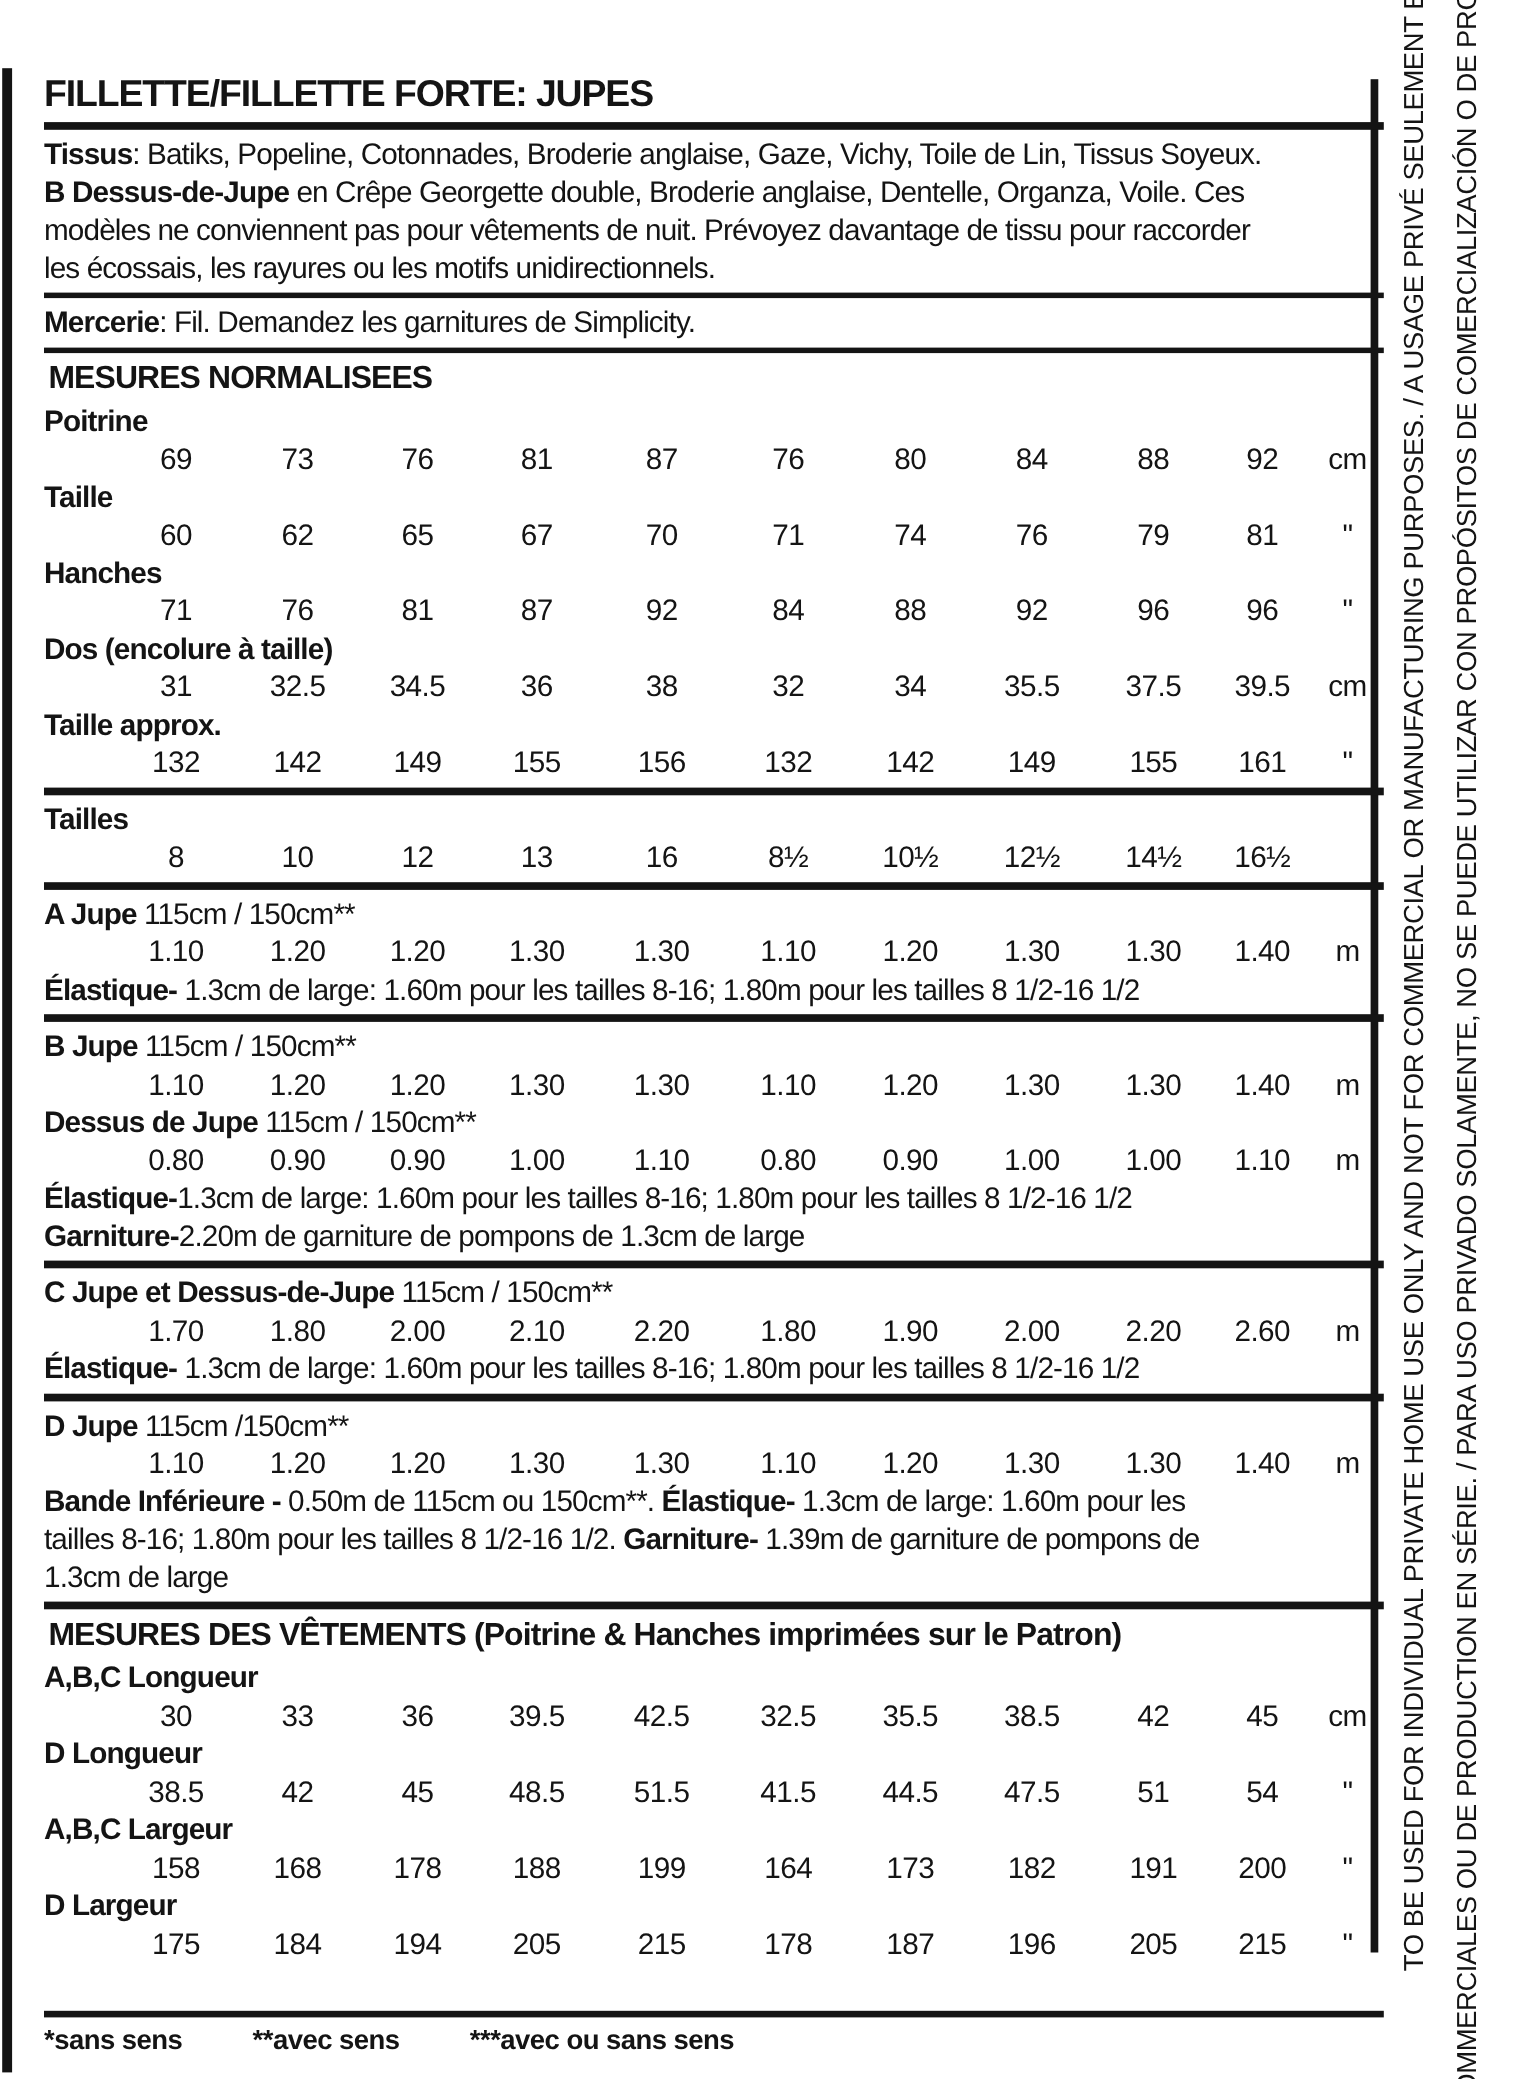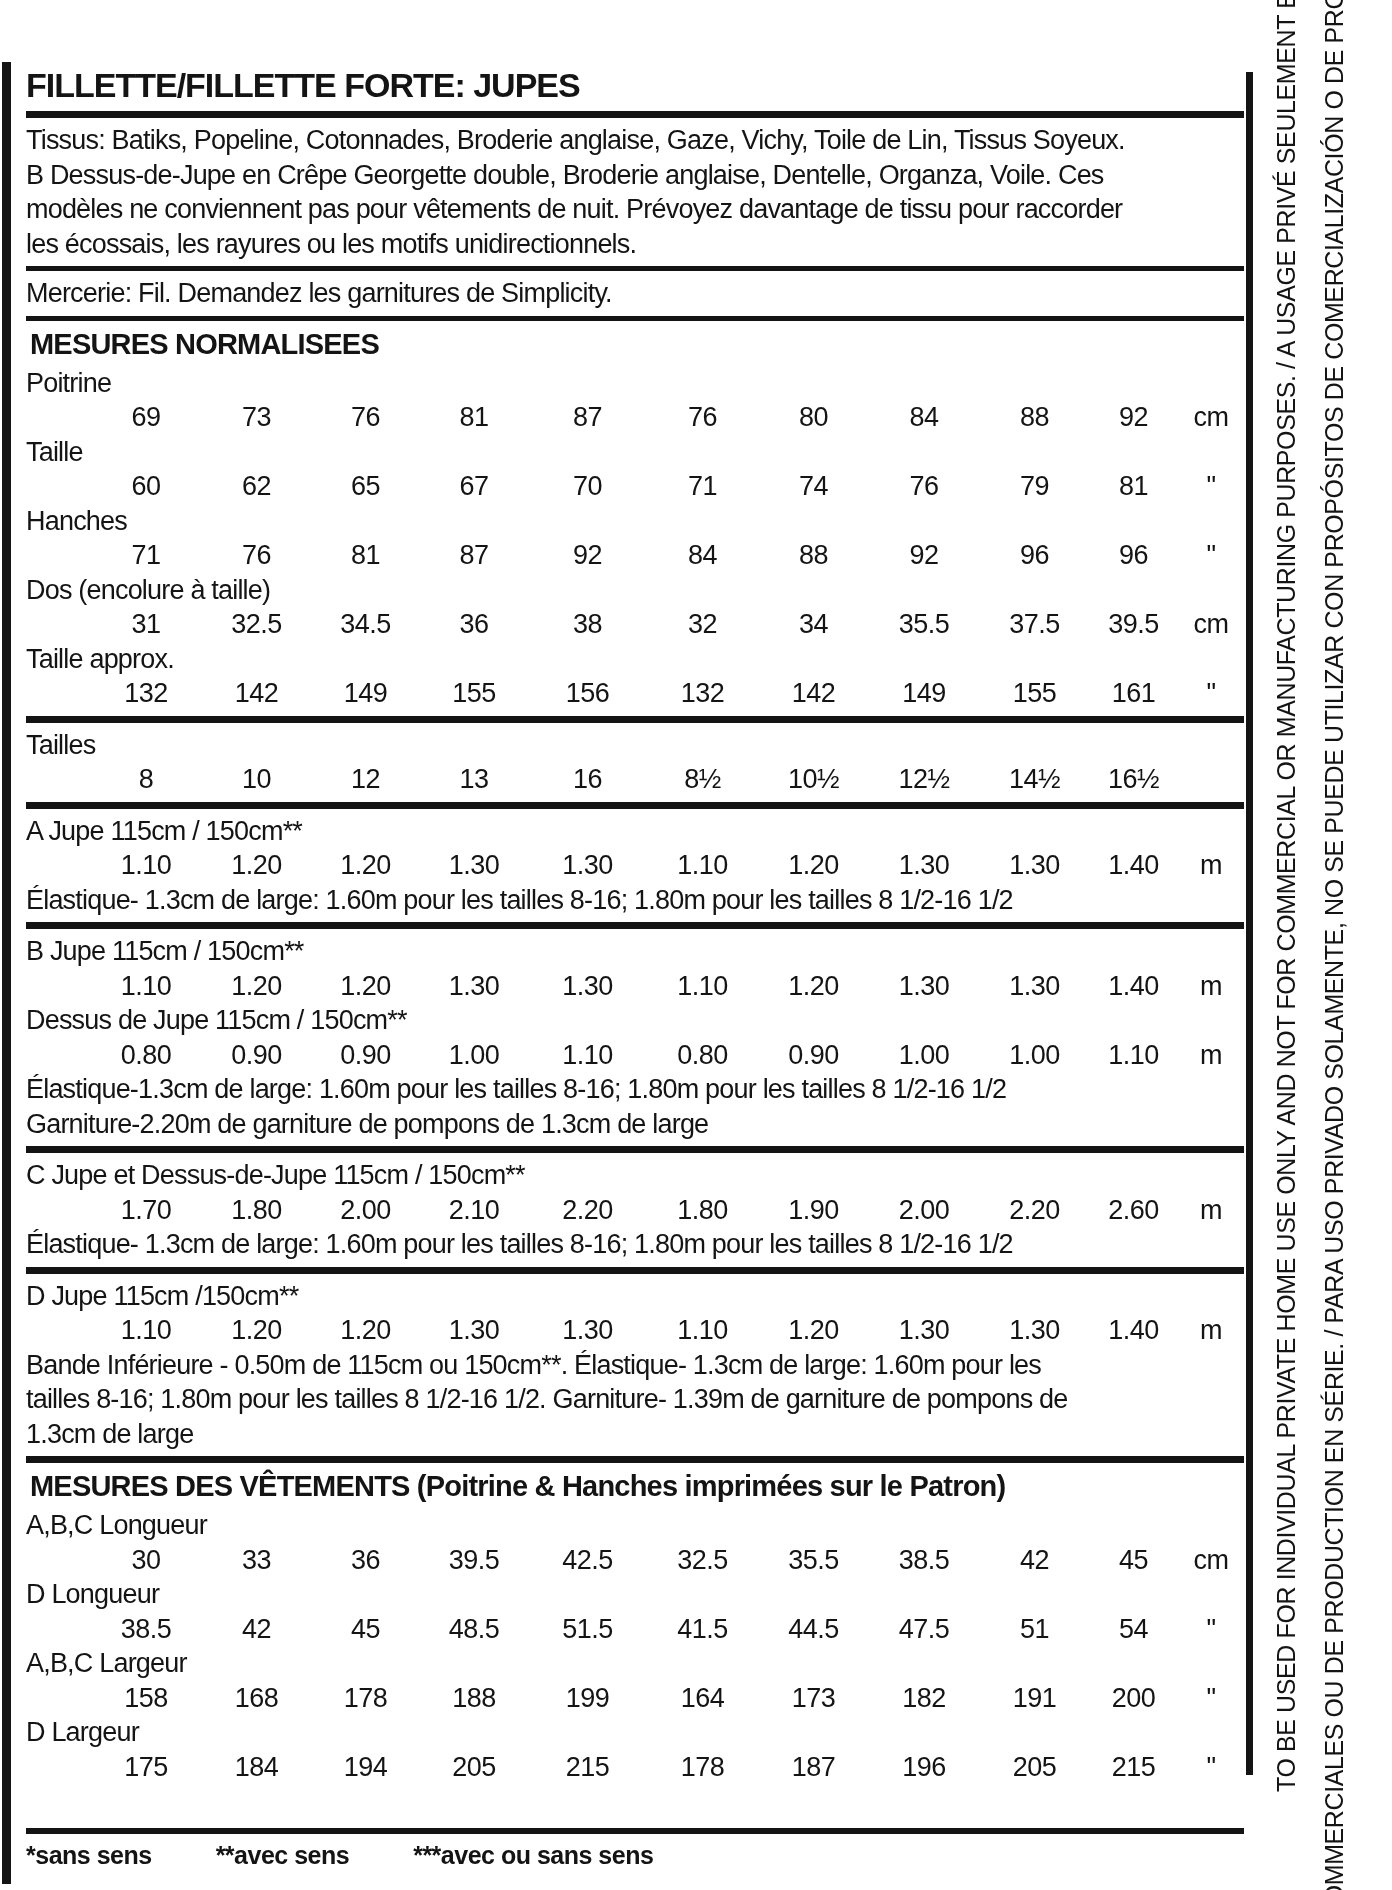--- a/index.html
+++ b/index.html
@@ -1,28 +1,28 @@
 <!DOCTYPE html>
 <html><head>
 <meta charset="utf-8">
 <style>
   html,body{margin:0;padding:0;background:#e8e8e8;}
   .page{position:relative;width:1392px;height:1890px;background:#ffffff;overflow:hidden;
         font-family:"Liberation Sans",sans-serif;color:#141414;}
   .vbar{position:absolute;background:#141414;}
   .vbar.left{left:2px;top:62px;width:9px;height:1822px;}
   .vbar.right{left:1246px;top:72px;width:7px;height:1703px;}
-  .content{position:absolute;left:26px;top:64px;width:1218px;}
+  .content{position:absolute;left:40px;top:64px;width:1218px;}
   h1.title{margin:0;font-size:34px;line-height:42px;font-weight:bold;letter-spacing:-1px;white-space:nowrap;}
   h2.sect{margin:4px;font-size:29px;line-height:36px;font-weight:bold;letter-spacing:-0.8px;white-space:nowrap;}
   .rule{height:7px;background:#141414;margin:5px 0;}
   .rule.thin{height:5px;}
   .rule.footrule{margin-top:44px;height:6px;}
   .line{font-size:27px;line-height:34.5px;letter-spacing:-0.8px;white-space:nowrap;}
-  .line .b, .b{font-weight:normal;}
+  .line .b, .b{font-weight:bold;}
   .vgrid{display:grid;grid-template-columns:110px 111px 107px 110px 117px 113px 109px 112px 109px 89px 66px;
          padding-left:65px;font-size:27px;line-height:34.5px;letter-spacing:-0.5px;}
   .vgrid span{text-align:center;}
   .vgrid .unit{text-align:center;}
   .footnotes{display:flex;gap:64px;font-size:25px;line-height:32px;font-weight:bold;letter-spacing:-0.5px;}
   .vtext{position:absolute;transform-origin:0 0;transform:rotate(-90deg);white-space:nowrap;
          font-size:25px;line-height:32px;letter-spacing:-0.4px;color:#141414;}
   .vtext.l1{left:1270px;top:1792px;}
   .vtext.l2{left:1318px;top:1922px;}
 </style>

